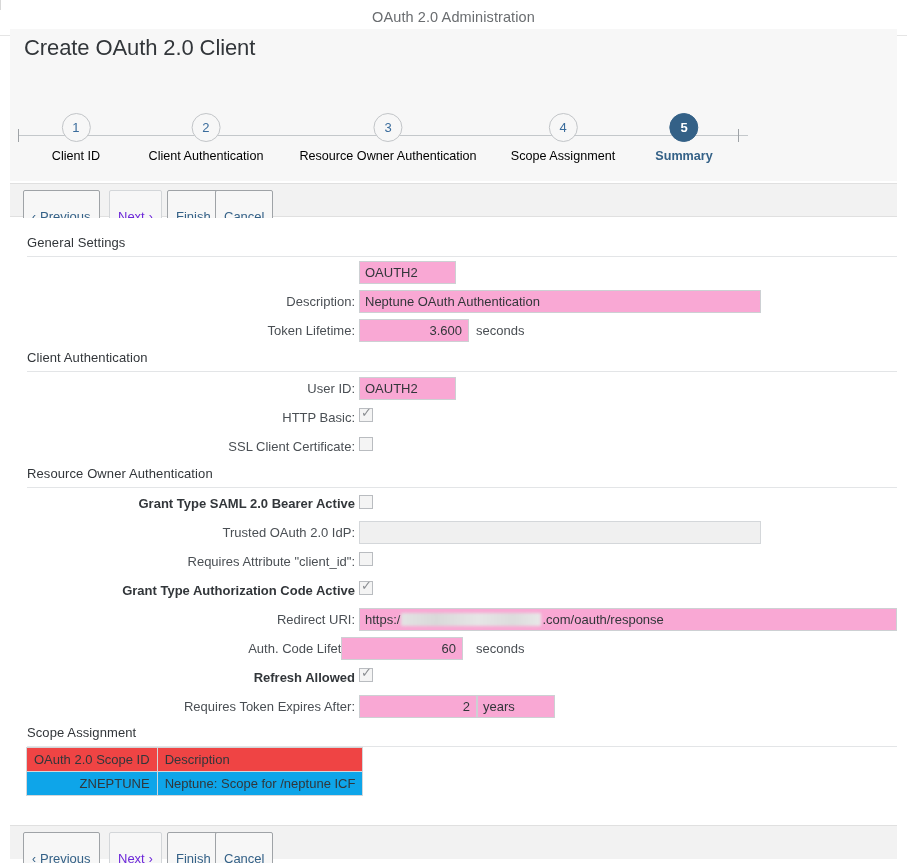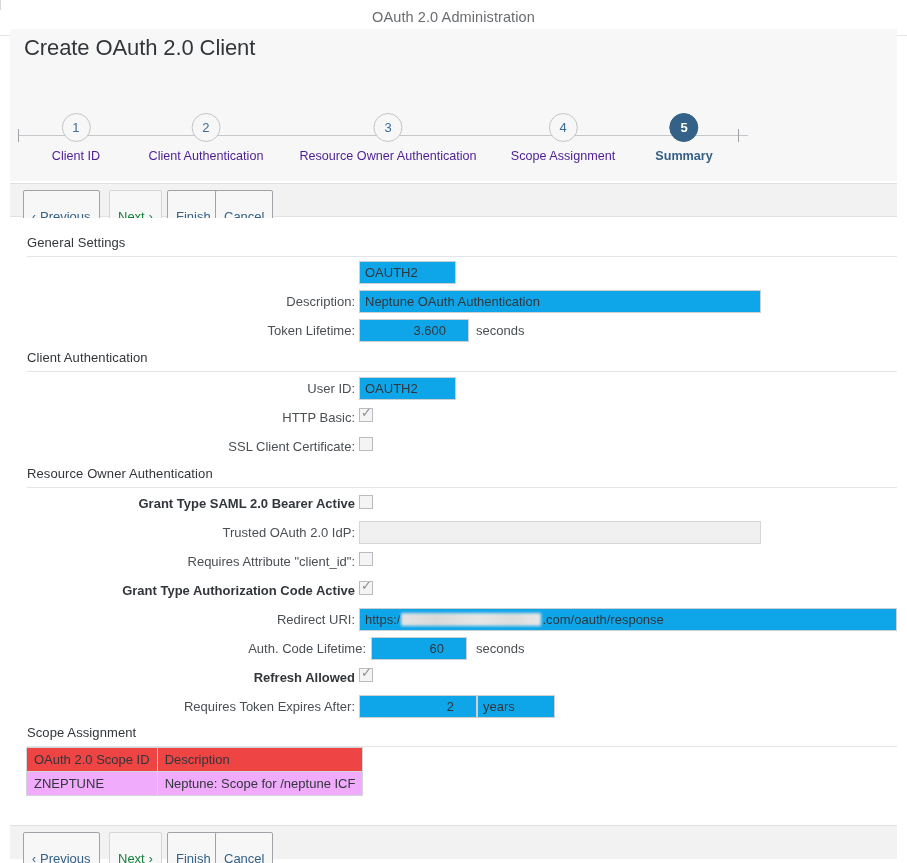--- a/index.html
+++ b/index.html
@@ -90,21 +90,21 @@
   }
   .step.active .step-bubble {
     background: #346187;
     border-color: #346187;
     color: #ffffff;
     font-weight: 700;
   }
   .step-label {
     margin-top: 7px;
     font-size: 12.6px;
-    color: #4c1d95;
+    color: #000000;
     white-space: nowrap;
   }
   .step.active .step-label {
     color: #346187;
     font-weight: 700;
   }
 
   
   .toolbar {
     position: absolute; left: 10px;
@@ -124,21 +124,21 @@
     border: 1px solid #9fa3a7;
     border-radius: 2px;
     color: #346187;
     font-size: 13px;
     line-height: 20px;
     white-space: nowrap;
     cursor: pointer;
     font-family: "Liberation Sans", sans-serif;
   }
   .tb-btn.disabled {
-    color: #15803d;
+    color: #6d28d9;
     border-color: #d3d6d9;
     cursor: default;
   }
   .tb-btn .chev { font-size: 12px; }
   .tb-btn .chev.l { margin-right: 4px; }
   .tb-btn .chev.r { margin-left: 4px; }
 
   .tb-prev   { left: 13px; }
   .tb-next   { left: 99px; }
   .tb-finish { left: 157px; }
@@ -173,31 +173,31 @@
     white-space: nowrap;
   }
   .row-label.bold {
     font-weight: 700;
     color: #32363a;
   }
 
   .fld {
     position: absolute;
     height: 23px;
-    background: #0ea5e9;
+    background: #f9a8d4;
     border: 1px solid #cdd0d3;
     font-size: 13px;
     color: #32363a;
     padding: 0 5px;
     line-height: 21px;
     font-family: "Liberation Sans", sans-serif;
     white-space: nowrap;
     overflow: hidden;
   }
-  .fld.num   { text-align: right; padding-right: 22px; }
+  .fld.num   { text-align: right; padding-right: 6px; }
   .fld.empty { background: #f0f0f0; border-color: #d4d7da; }
 
   .cbox {
     position: absolute;
     width: 14px; height: 14px;
     background: #f4f4f4;
     border: 1px solid #b9bcc0;
     cursor: pointer;
   }
   .cbox .tick {
@@ -234,21 +234,21 @@
   }
   .scope-table th, .scope-table td {
     border: 1px solid #d3d6d9;
     padding: 4px 7px;
     text-align: left;
     font-weight: 400;
     color: #32363a;
     white-space: nowrap;
   }
   .scope-table th { background: #ef4444; }
-  .scope-table td { background: #f0abfc; }
+  .scope-table td { background: #0ea5e9; text-align: right; }
 </style>
 </head>
 <body>
 
 <div id="app">
 
   <div class="shell-header">
     <div class="edge-tick"></div>
     <div class="shell-title">OAuth 2.0 Administration</div>
   </div>
@@ -341,21 +341,21 @@
 
     <div class="row-label bold" style="left:15px; top:365px;">Grant Type Authorization Code Active</div>
     <div class="cbox" style="left:349px; top:363px;">
       <span class="tick">✓</span>
     </div>
 
     <div class="row-label" style="left:15px; top:394px;">Redirect URI:</div>
     <div class="fld" style="left:349px; top:390px; width:538px;"><span>https:/</span><span class="redact"></span><span>.com/oauth/response</span></div>
 
     <div class="row-label" style="left:26px; top:423px;">Auth. Code Lifetime:</div>
-    <div class="fld num" style="left:361px; top:419px; width:96px;">60</div>
+    <div class="fld num" style="left:331px; top:419px; width:122px;">60</div>
     <div class="unit" style="left:466px; top:423px;">seconds</div>
 
     <div class="row-label bold" style="left:15px; top:452px;">Refresh Allowed</div>
     <div class="cbox" style="left:349px; top:450px;">
       <span class="tick">✓</span>
     </div>
 
     <div class="row-label" style="left:15px; top:481px;">Requires Token Expires After:</div>
     <div class="fld num" style="left:349px; top:477px; width:118px;">2</div>
     <div class="fld" style="left:467px; top:477px; width:78px;">years</div>

